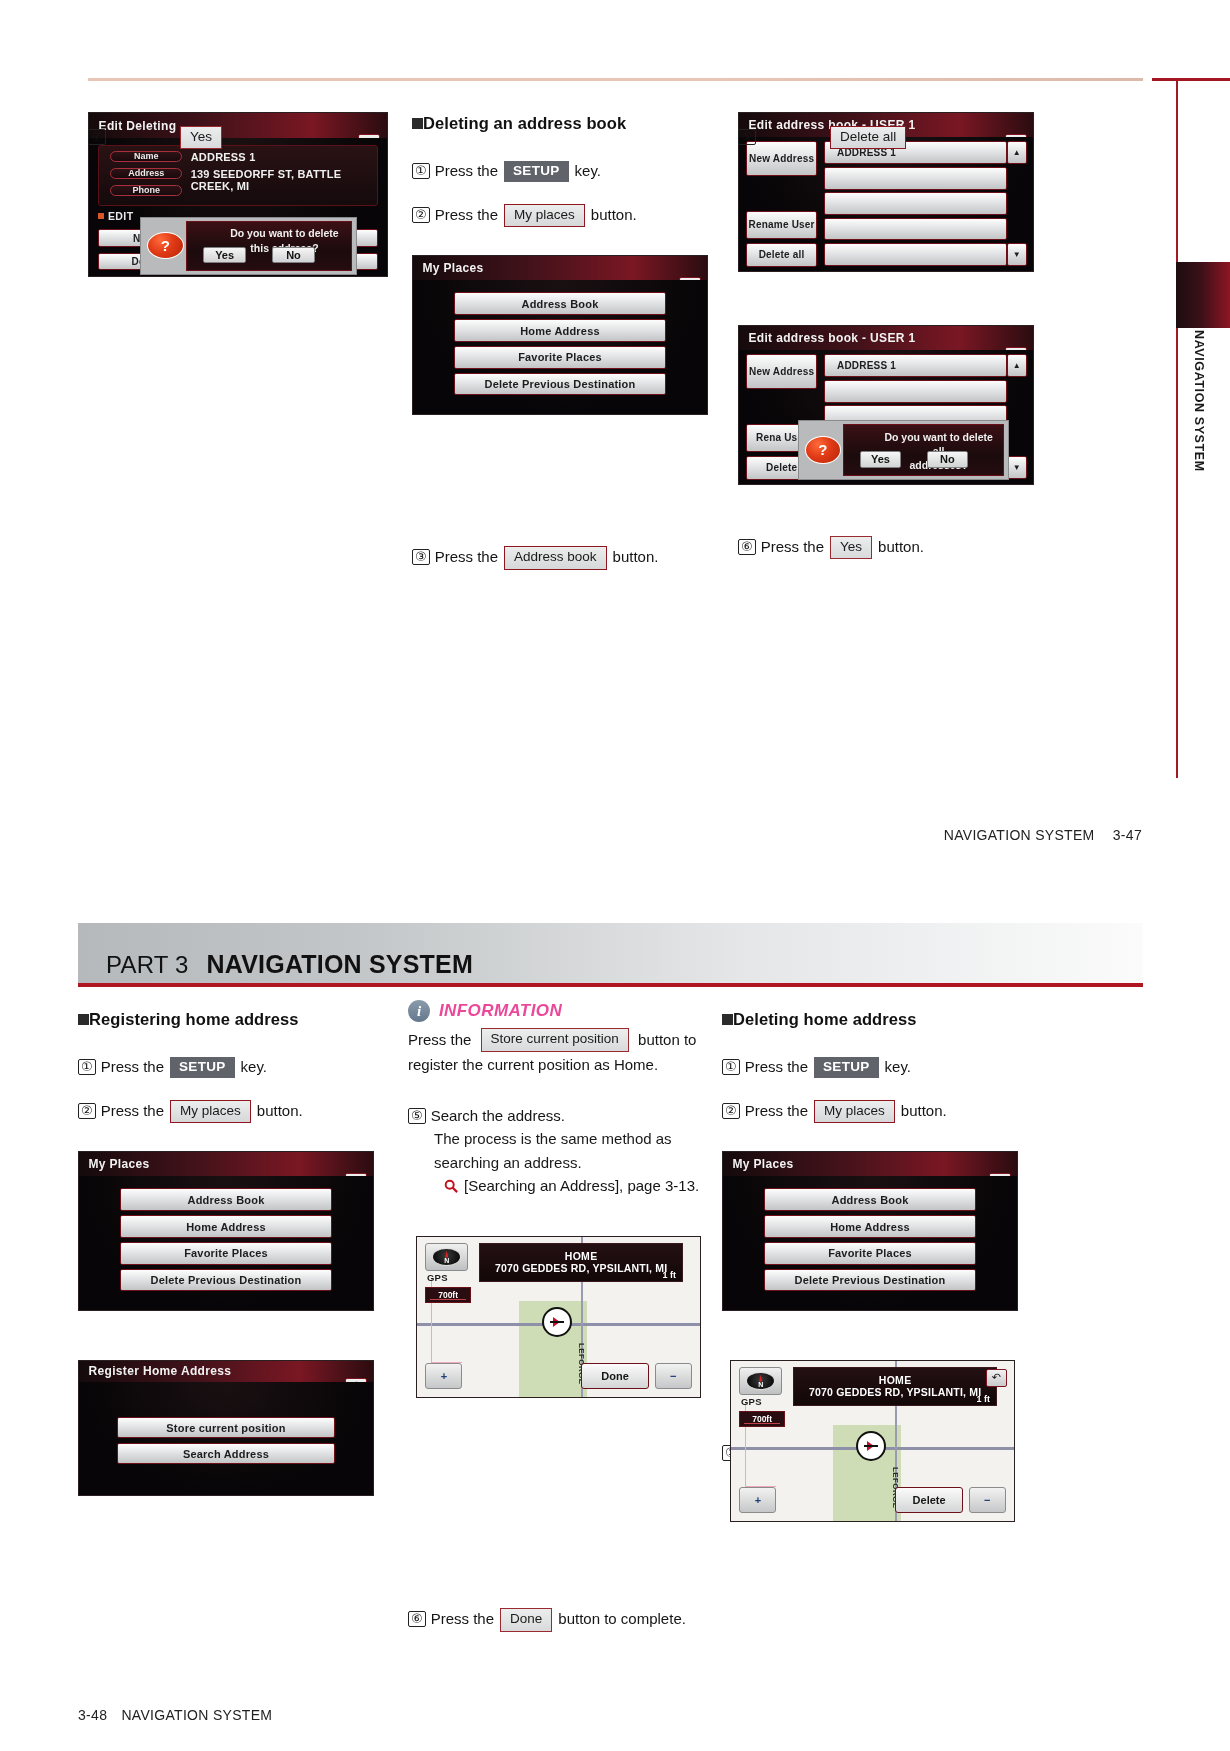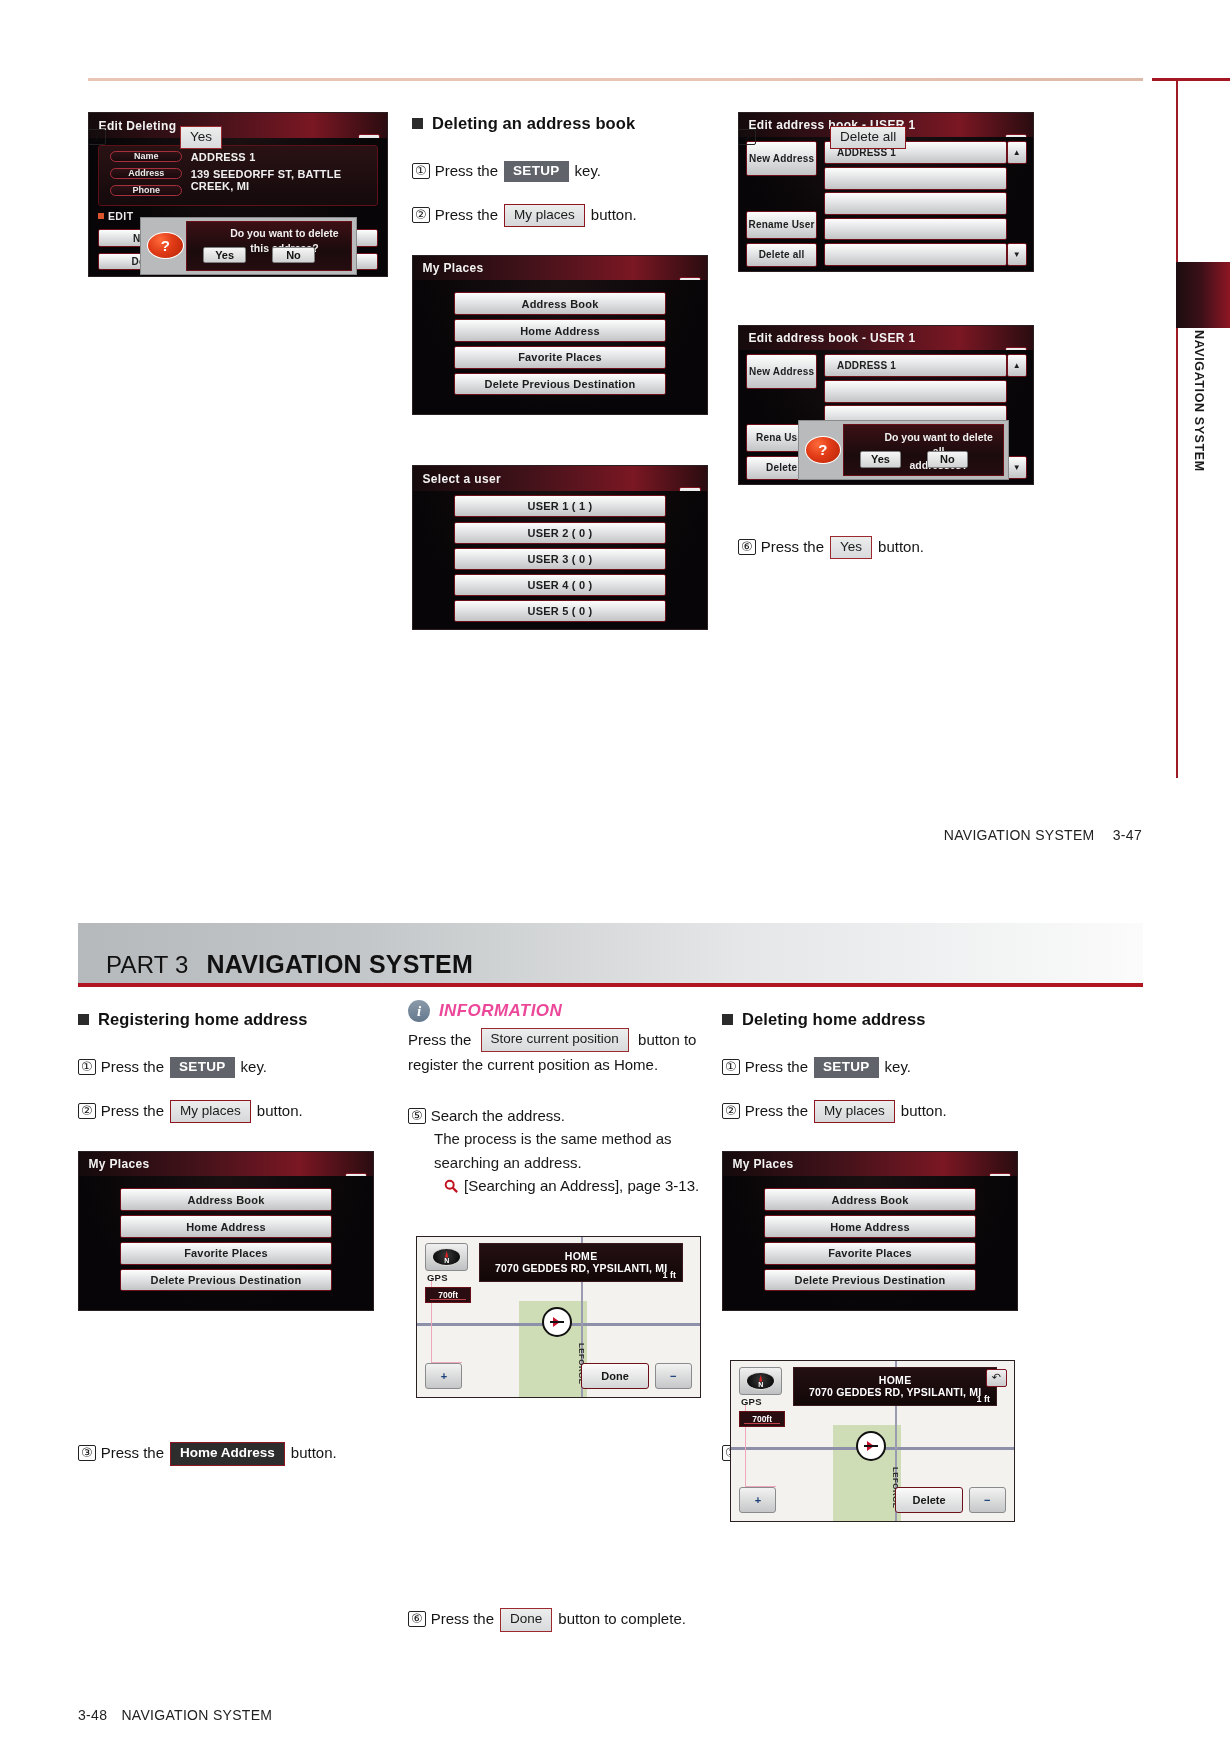--- a/index.html
+++ b/index.html
@@ -41,21 +41,21 @@
   
   .banner { position:absolute; left:78px; top:923px; width:1065px; height:60px;
             background:linear-gradient(90deg,#b6b9bb 0%, #c3c6c8 26%, #e4e6e7 62%, #fbfbfb 100%); }
   .banner-txt { position:absolute; left:106px; top:935px; height:44px; display:flex; align-items:flex-end; gap:18px; }
   .banner-part { font-size:24px; font-weight:400; letter-spacing:.2px; color:#111; }
   .banner-title { font-size:25px; font-weight:700; letter-spacing:.2px; color:#111; }
   .banner-rule { position:absolute; left:78px; top:983px; width:1065px; height:4px; background:#b01622; }
 
   
   .col { position:absolute; }
-  .sec-head { display:flex; align-items:center; gap:9px; font-size:16.5px; font-weight:700; color:#111; letter-spacing:.1px;}
+  .sec-head { display:flex; align-items:center; font-size:16.5px; font-weight:700; color:#111; letter-spacing:.1px;}
   .sec-head .sq { width:11px; height:11px; background:#2b2b2b; display:inline-block; }
 
   .step { display:flex; align-items:baseline; font-size:15px; color:#151515; line-height:1.45; }
   .stepnum { font-family:"DejaVu Sans", sans-serif; font-size:13px; margin-right:5px;
              border:1.4px solid #222; border-radius:2px; padding:0 2px 0 2px; line-height:1.05;
              display:inline-block; position:relative; top:-1px; }
   .step .t { white-space:nowrap; }
 
   
   .chip { display:inline-block; vertical-align:middle; font-size:13.5px; padding:1px 9px 2px;
@@ -264,31 +264,20 @@
       </div>
     </div>
 
     <div class="step" style="margin-top:318px;">
       <span class="stepnum">③</span>
       <span class="t">Press the</span>
       <span class="chip chip-btn" style="margin:0 6px;">Address book</span>
       <span class="t">button.</span>
     </div>
 
-    <div class="screen" style="left:0; top:351px; width:296px; height:165px;">
-      <div class="scr-title">Select a user</div>
-      <div class="back-btn">↶</div>
-      <div class="scr-body">
-        <div class="nbtn" style="left:14%; top:3%;  width:72%; height:16%;">USER 1 ( 1 )</div>
-        <div class="nbtn" style="left:14%; top:22%; width:72%; height:16%;">USER 2 ( 0 )</div>
-        <div class="nbtn" style="left:14%; top:41%; width:72%; height:16%;">USER 3 ( 0 )</div>
-        <div class="nbtn" style="left:14%; top:60%; width:72%; height:16%;">USER 4 ( 0 )</div>
-        <div class="nbtn" style="left:14%; top:79%; width:72%; height:16%;">USER 5 ( 0 )</div>
-      </div>
-    </div>
 
     <div style="margin-top:534px;">
       <div class="step">
         <span class="stepnum">④</span>
         <span class="t">Press the desired address book (user)</span>
       </div>
       <div style="font-size:15px; margin-left:22px; line-height:1.5;">button.</div>
     </div>
   </div>
 
@@ -407,20 +396,28 @@
     </div>
   </div>
 
   <div class="step" style="margin-top:318px;">
     <span class="stepnum">③</span>
     <span class="t">Press the</span>
     <span class="chip chip-dark" style="margin:0 6px;">Home Address</span>
     <span class="t">button.</span>
   </div>
 
+  <div class="screen" style="left:0; top:350px; width:296px; height:136px;">
+    <div class="scr-title">Register Home Address</div>
+    <div class="back-btn">↶</div>
+    <div class="scr-body">
+      <div class="nbtn" style="left:13%; top:31%; width:74%; height:19%;">Store current position</div>
+      <div class="nbtn" style="left:13%; top:54%; width:74%; height:19%;">Search Address</div>
+    </div>
+  </div>
 
 </div>
 
 <div class="col" style="left:408px; top:1000px; width:300px;">
 
   <div class="info-head">
     <span class="info-i">i</span>
     <span class="info-title">INFORMATION</span>
   </div>
 

